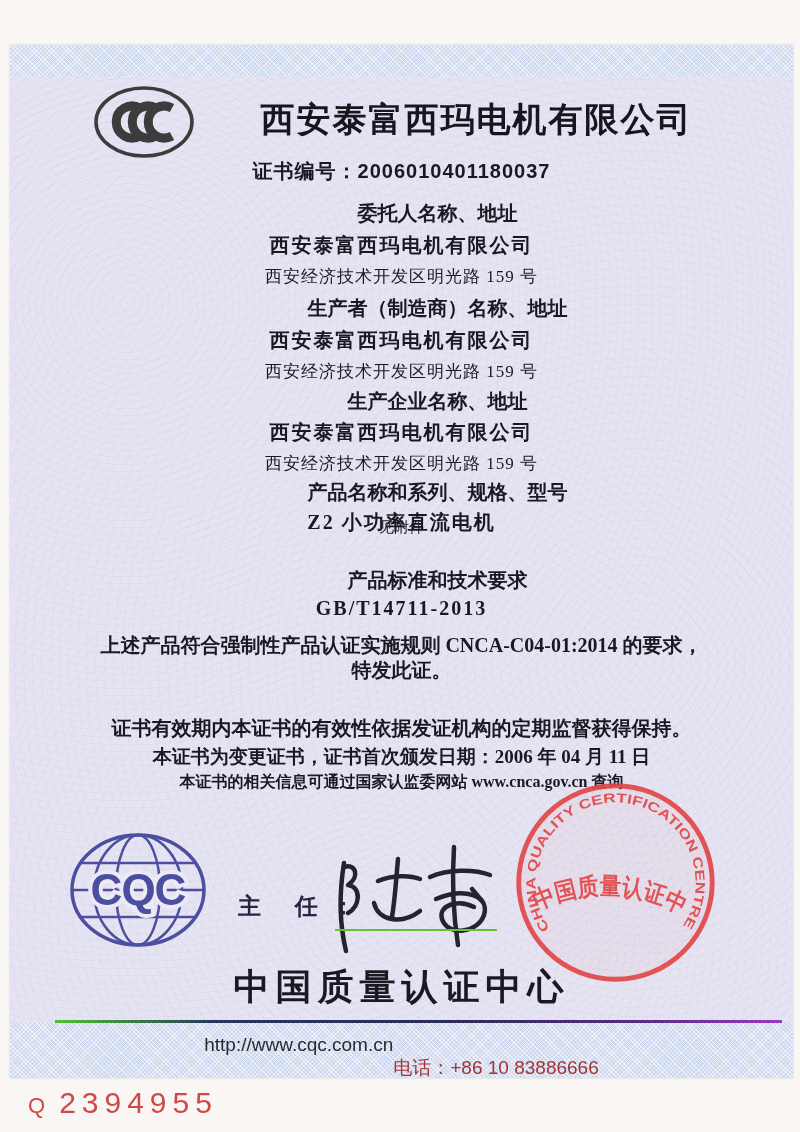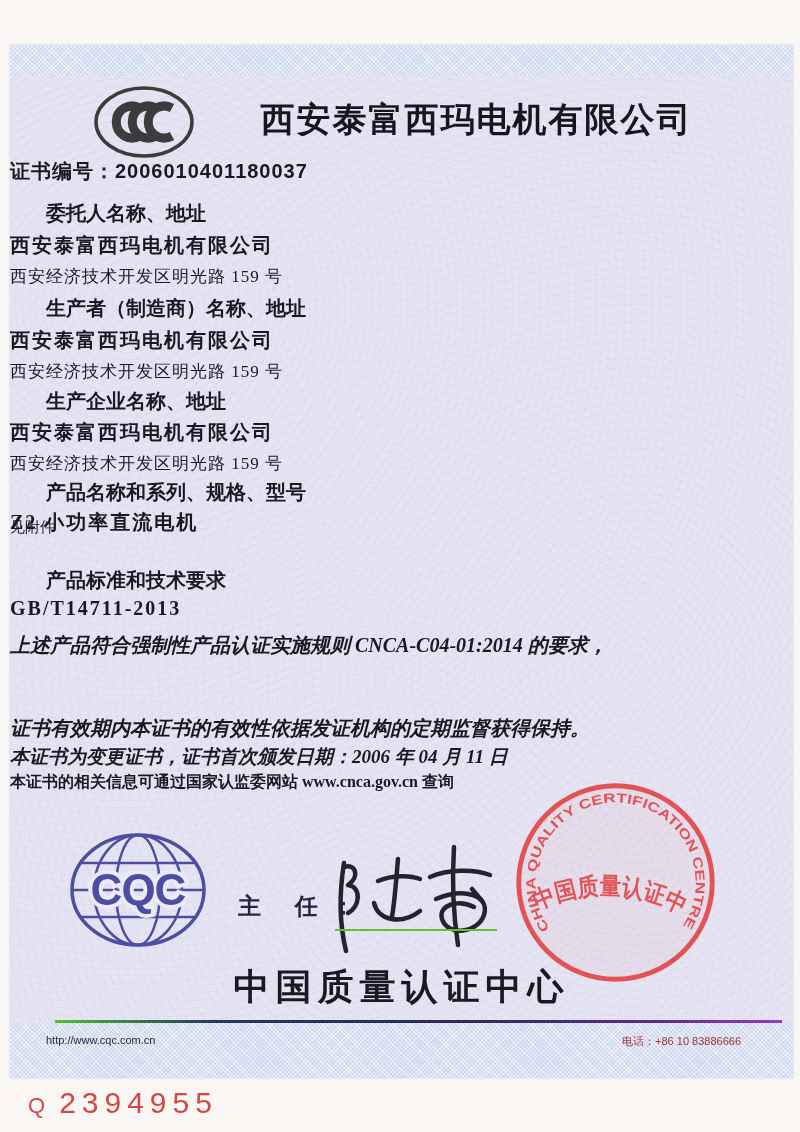--- a/index.html
+++ b/index.html
@@ -20,26 +20,26 @@
   }
   .band-top,.band-bottom{
     position:absolute;left:0;width:100%;
     background-color:#cdd8ee;
     background-image:
       repeating-linear-gradient(45deg, rgba(255,255,255,.55) 0 1px, transparent 1px 3px),
       repeating-linear-gradient(-45deg, rgba(255,255,255,.4) 0 1px, transparent 1px 3px);
   }
   .band-top{top:0;height:31px;}
   .band-bottom{top:978px;height:55px;}
-  .ln{position:absolute;left:0;width:100%;text-align:left;color:#1b1822;white-space:nowrap;}
+  .ln{position:absolute;left:0;width:100%;text-align:center;color:#1b1822;white-space:nowrap;}
   .lbl{font-family:"Liberation Serif","DejaVu Serif",serif;font-size:20px;font-weight:700;margin-left:36px;}
   .val{font-family:"Liberation Serif","DejaVu Serif",serif;font-size:20px;font-weight:700;letter-spacing:2px;}
   .addr{font-family:"Liberation Serif","DejaVu Serif",serif;font-size:17px;font-weight:400;letter-spacing:1px;}
   .small{font-family:"Liberation Serif","DejaVu Serif",serif;font-size:15px;font-weight:500;}
-  .stmt{font-family:"Liberation Serif","DejaVu Serif",serif;font-size:20px;font-weight:700;font-style:italic;}
+  .stmt{font-family:"Liberation Serif","DejaVu Serif",serif;font-size:20px;font-weight:700;}
   .note-sm{font-family:"Liberation Serif","DejaVu Serif",serif;font-size:16px;font-weight:700;}
   .title{
     position:absolute;left:170px;right:20px;top:52px;text-align:center;
     font-size:34px;font-weight:700;color:#17151d;letter-spacing:2px;
   }
   .certno{font-size:20px;font-weight:700;letter-spacing:1px;}
   .director{
     position:absolute;left:228px;top:846px;
     font-family:"Liberation Serif","DejaVu Serif",serif;
     font-size:23px;font-weight:700;color:#2b2140;letter-spacing:14px;white-space:nowrap;
@@ -47,24 +47,24 @@
   .sig-underline{position:absolute;left:325px;top:884px;width:162px;height:2px;background:#5fc22f;}
   .org-name{
     position:absolute;left:0;width:100%;top:918px;text-align:center;
     font-size:36px;font-weight:700;color:#1b1822;letter-spacing:6px;
   }
   .divider{
     position:absolute;left:45px;top:975px;width:727px;height:3px;
     background:linear-gradient(90deg,#4cc32c 0%,#27355e 22%,#2c2c55 55%,#5a2d86 82%,#9a38c6 100%);
   }
   .footer-row{
-    position:absolute;left:0;right:16px;top:989px;display:flex;justify-content:space-between;
-    padding:0 36px;font-size:11px;color:#2a2a30;
+    position:absolute;left:0;right:0;top:989px;display:flex;justify-content:center;
+    padding:0 36px;font-size:19px;color:#2a2a30;
   }
-  .footer-phone{color:#a23434;}
+  .footer-phone{color:#a23434;margin-top:21px;}
   .serial{position:absolute;left:28px;top:1086px;color:#d04848;white-space:nowrap;}
   .serial .q{font-size:22px;letter-spacing:14px;}
   .serial .num{font-size:30px;letter-spacing:6px;font-weight:500;margin-top:8px;}
   .ccc-logo{position:absolute;left:78px;top:36px;}
   .cqc-logo{position:absolute;left:52px;top:782px;}
   .signature{position:absolute;left:312px;top:788px;}
   .stamp{position:absolute;left:498px;top:730px;opacity:.92;}
 </style>
 </head>
 <body>
@@ -99,20 +99,21 @@
   <div class="ln addr" style="top:407px">西安经济技术开发区明光路 159 号</div>
 
   <div class="ln lbl" style="top:434px">产品名称和系列、规格、型号</div>
   <div class="ln val" style="top:464px">Z2 小功率直流电机</div>
   <div class="ln small" style="top:473px">见附件</div>
 
   <div class="ln lbl" style="top:522px">产品标准和技术要求</div>
   <div class="ln val" style="top:552px">GB/T14711-2013</div>
 
   <div class="ln stmt" style="top:587px">上述产品符合强制性产品认证实施规则 CNCA-C04-01:2014 的要求，</div>
+  <div class="ln stmt" style="top:612px">特发此证。</div>
 
 
   <div class="ln stmt" style="top:670px">证书有效期内本证书的有效性依据发证机构的定期监督获得保持。</div>
   <div class="ln stmt" style="top:699px;font-size:19px">本证书为变更证书，证书首次颁发日期：2006 年 04 月 11 日</div>
   <div class="ln note-sm" style="top:727px">本证书的相关信息可通过国家认监委网站 www.cnca.gov.cn 查询</div>
 
   <svg class="cqc-logo" width="152" height="126" viewBox="0 0 152 126">
     <defs>
         <clipPath id="globeClip">
           <ellipse cx="76" cy="63" rx="66" ry="55"></ellipse>

